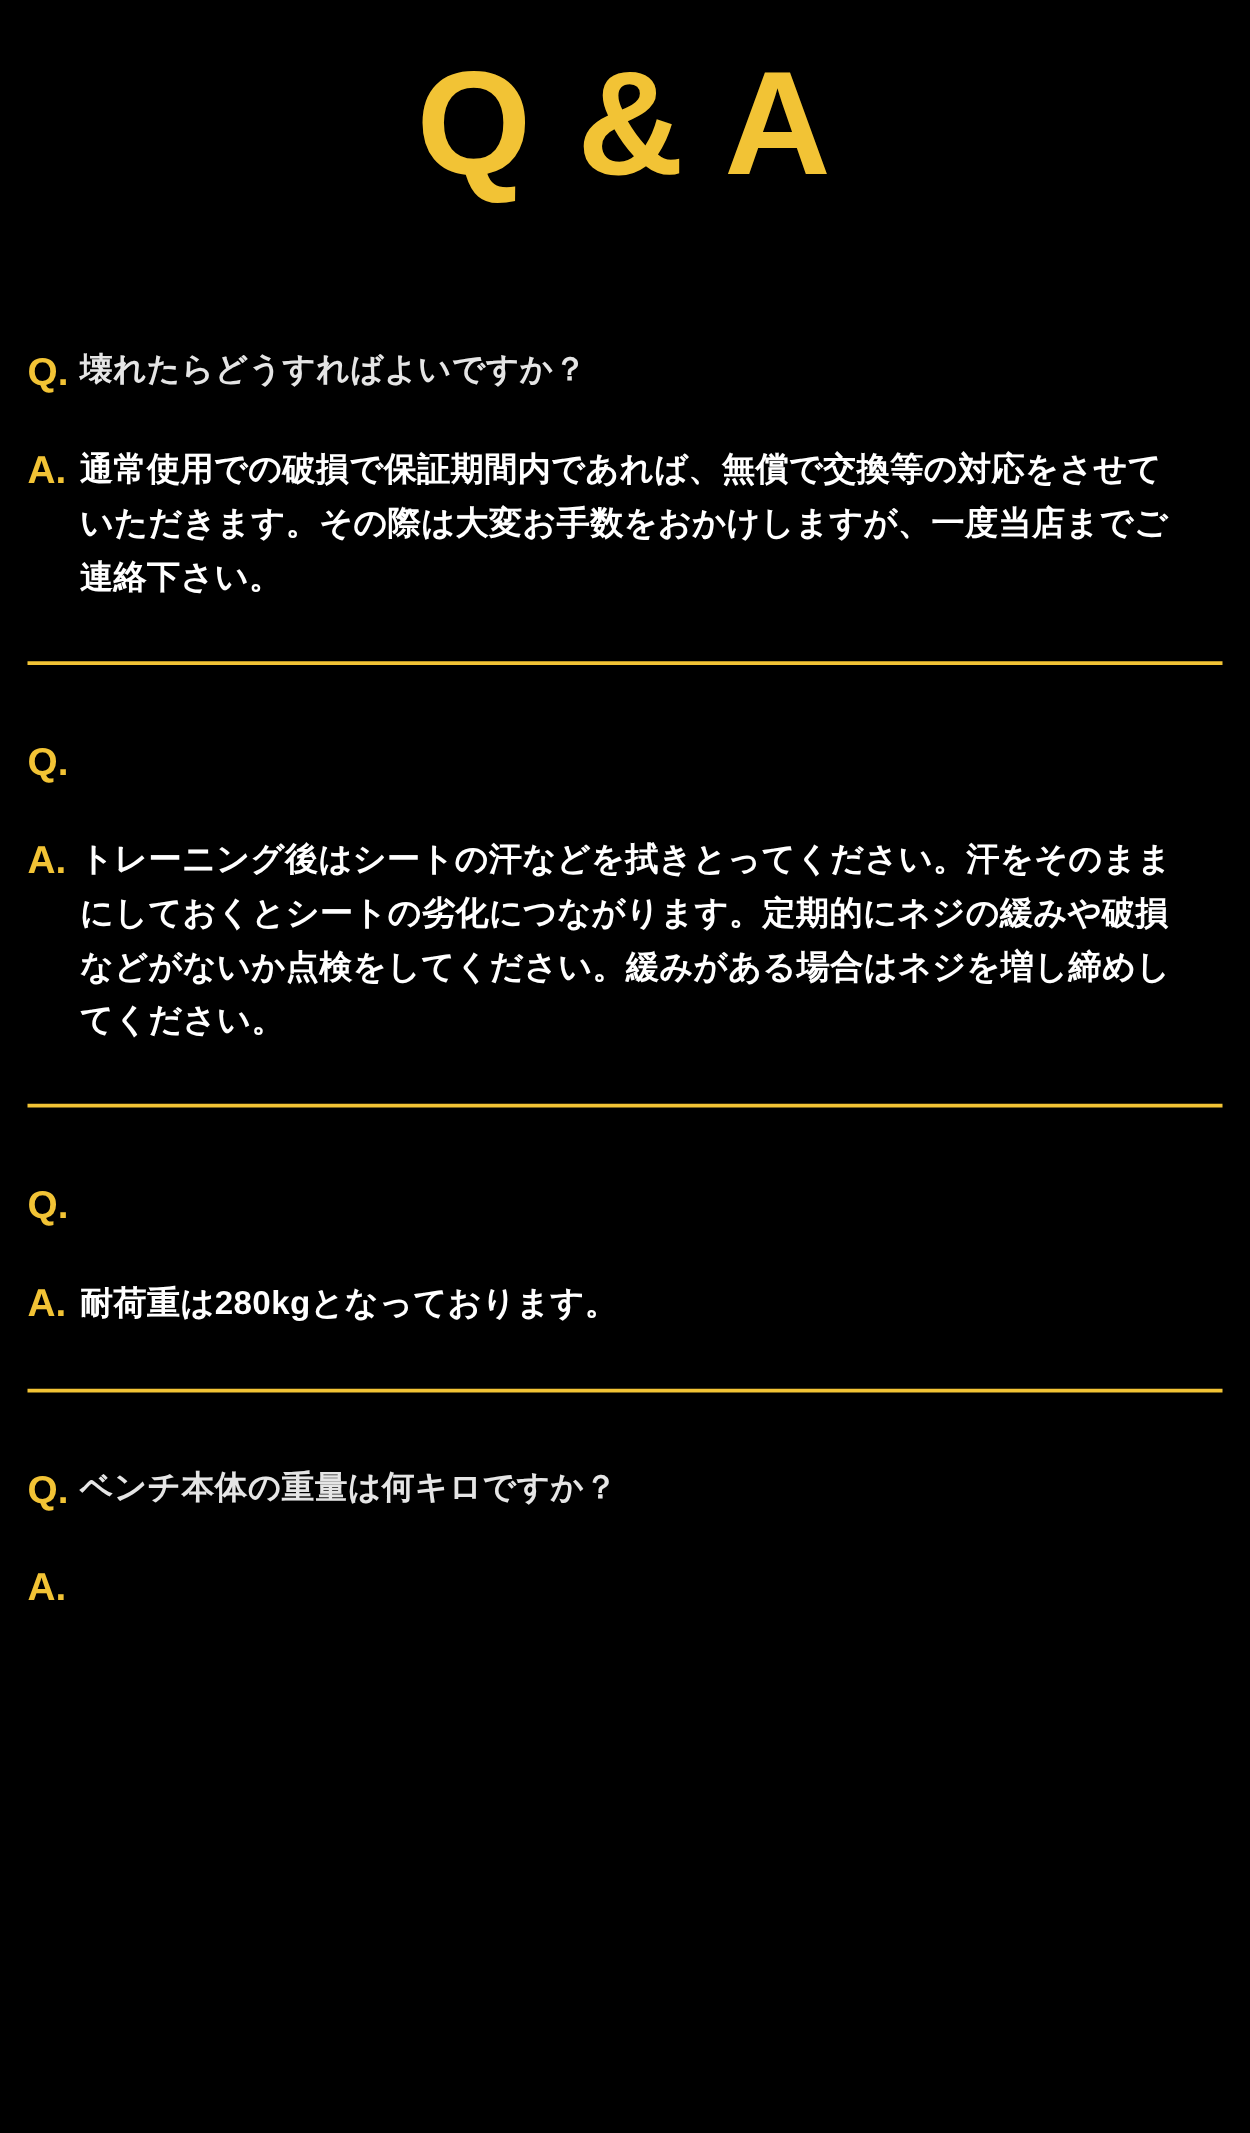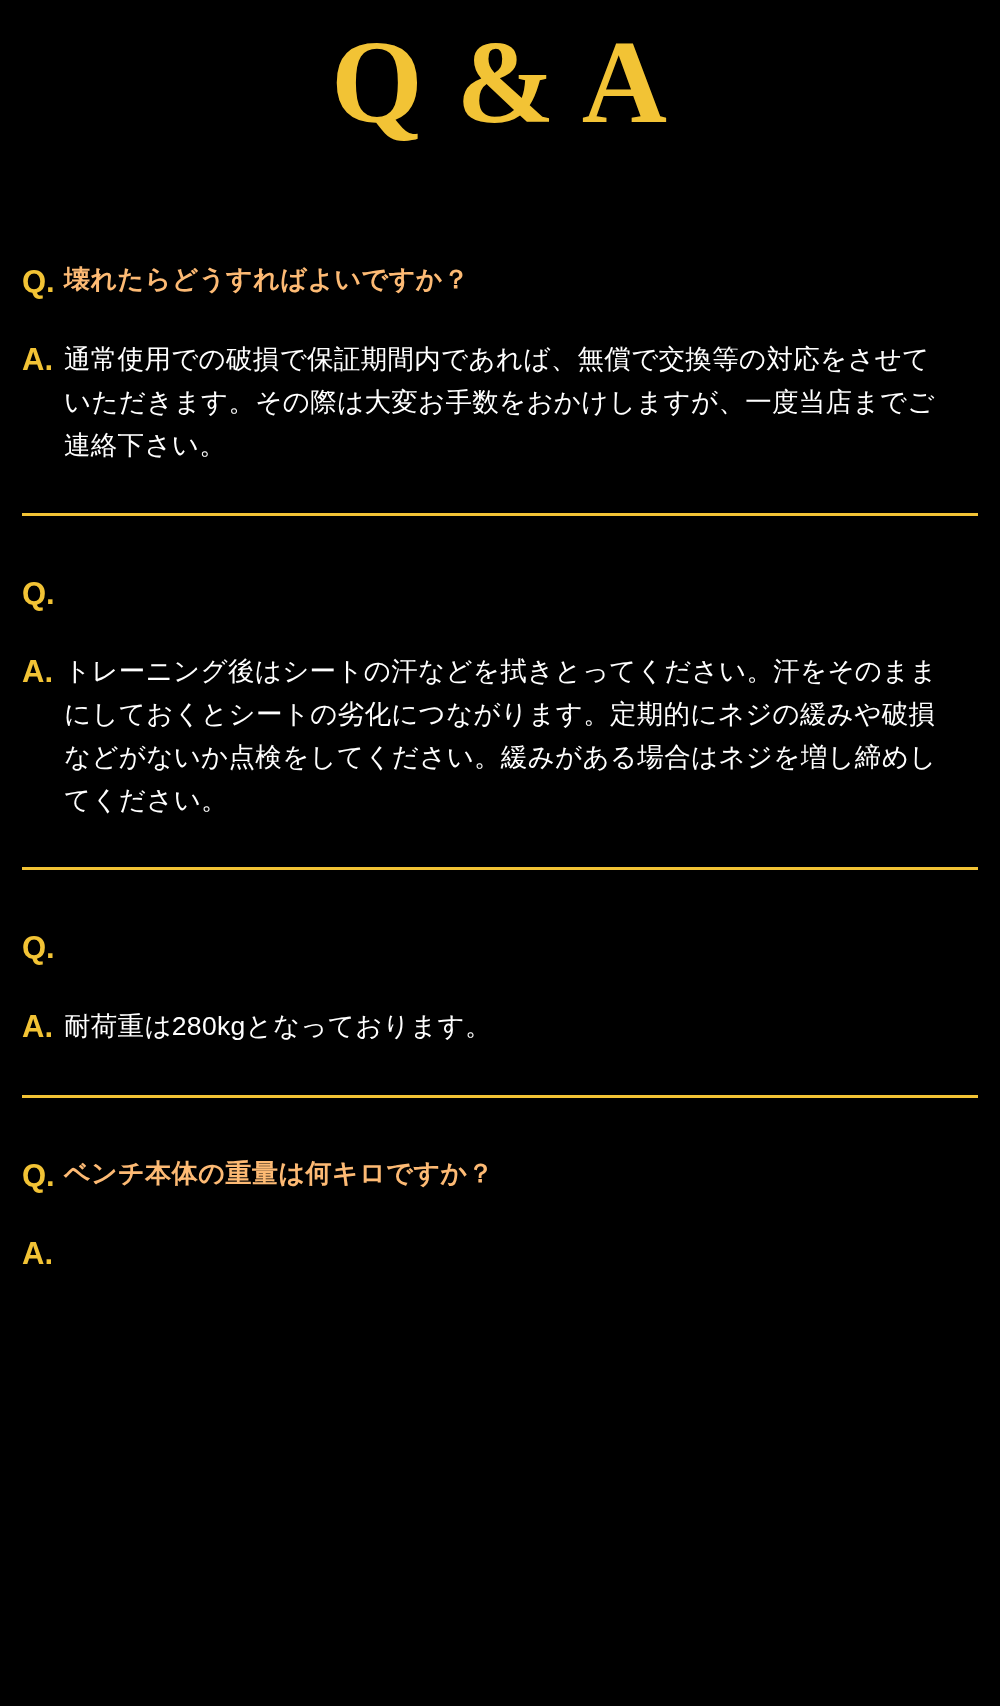--- a/index.html
+++ b/index.html
@@ -21,23 +21,23 @@
     background: #000000;
     box-sizing: border-box;
   }
   .title {
     text-align: center;
     color: #F2C335;
     font-size: 118px;
     font-weight: 700;
     letter-spacing: 2px;
     line-height: 1;
-    padding-top: 24px;
+    padding-top: 40px;
     padding-bottom: 0;
-    font-family: Liberation Serif, serif;
+    font-family: Liberation Sans, sans-serif;
   }
   .qa-list {
     margin-top: 118px;
     padding: 0 22px 0 22px;
   }
   .qa-block {
     padding: 0 0 0 0;
   }
   .qa-row {
     display: flex;
@@ -49,26 +49,26 @@
     font-size: 31px;
     font-weight: 700;
     line-height: 1.42;
     color: #F2C335;
     font-family: "Liberation Sans", "DejaVu Sans", sans-serif;
   }
   .q-text {
     font-size: 26px;
     font-weight: 700;
     line-height: 1.5;
-    color: #fdba74;
+    color: #e5e5e5;
     letter-spacing: 0.5px;
   }
   .a-text {
     font-size: 26.5px;
-    font-weight: 400;
+    font-weight: 700;
     line-height: 1.62;
     color: #ffffff;
     letter-spacing: 0.3px;
     max-width: 880px;
   }
   .q-row { margin-bottom: 34px; }
   .divider {
     height: 3px;
     background: #F2C335;
     margin: 46px 0 0 0;

